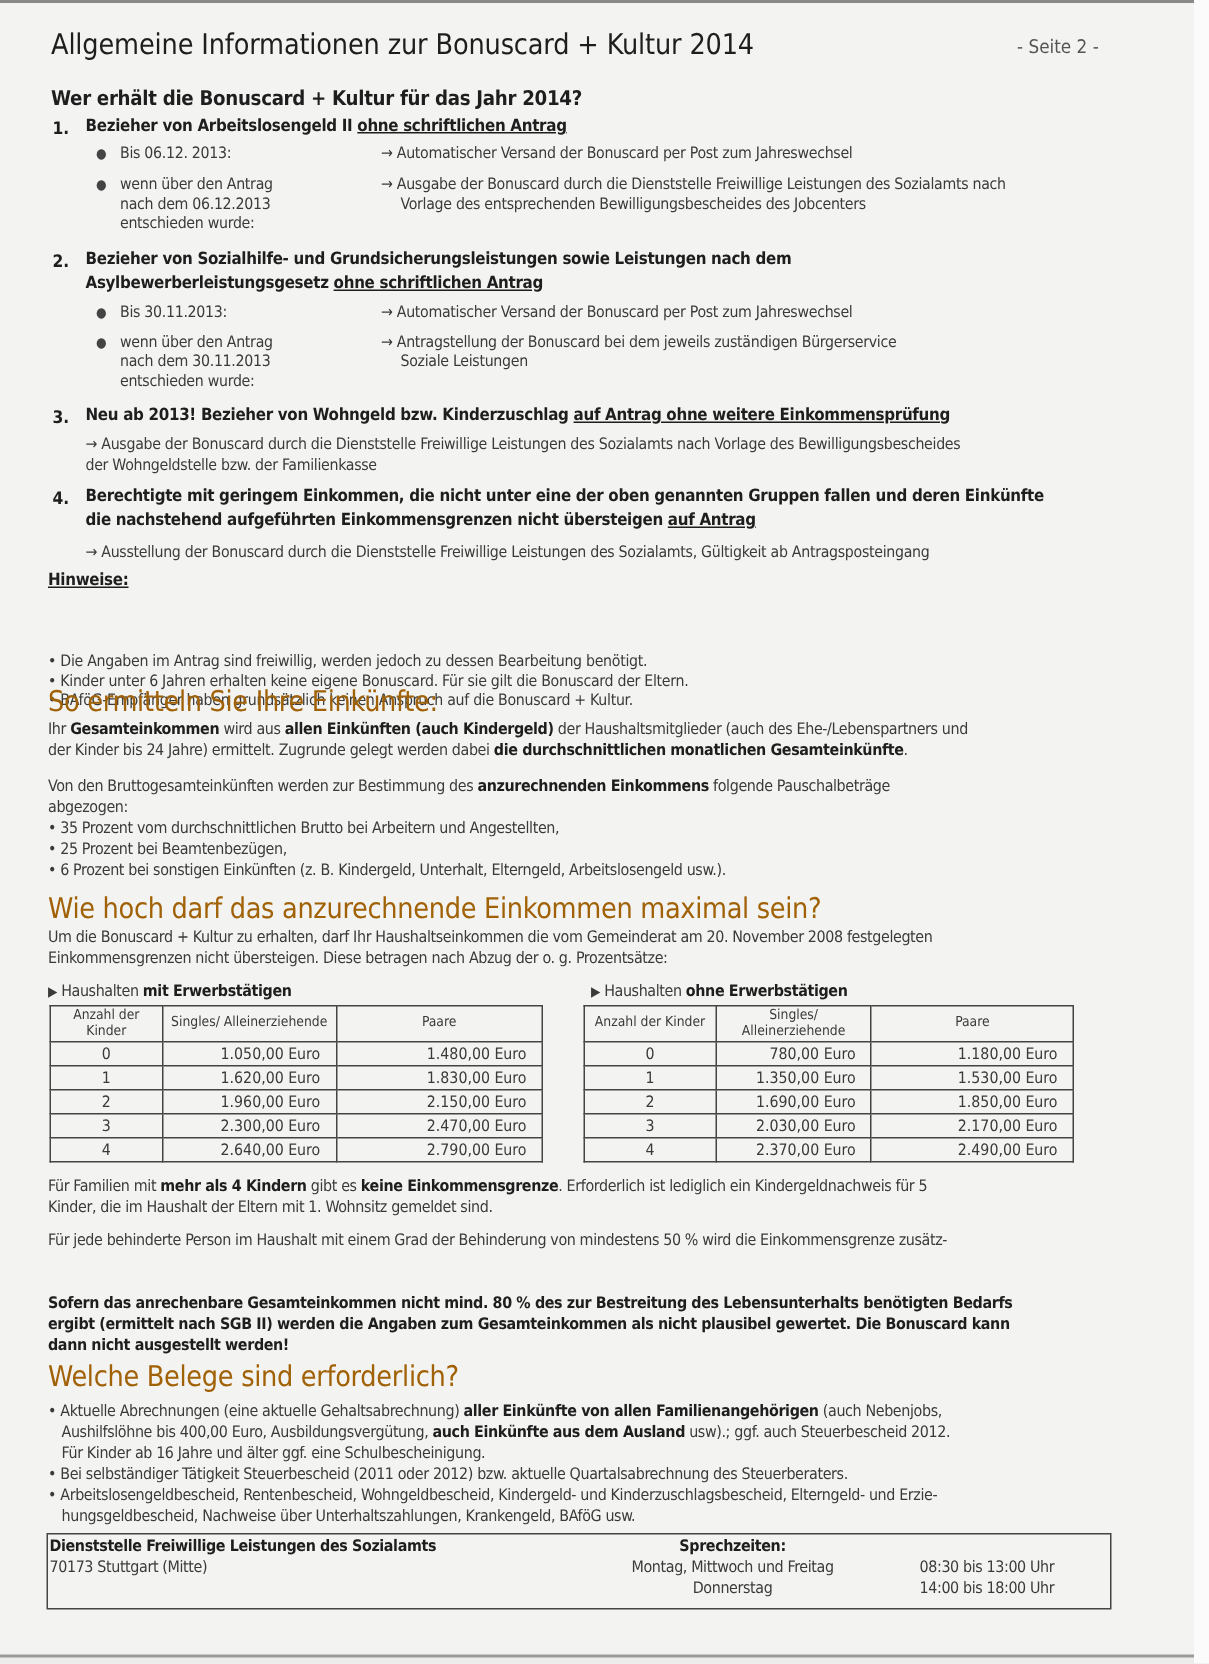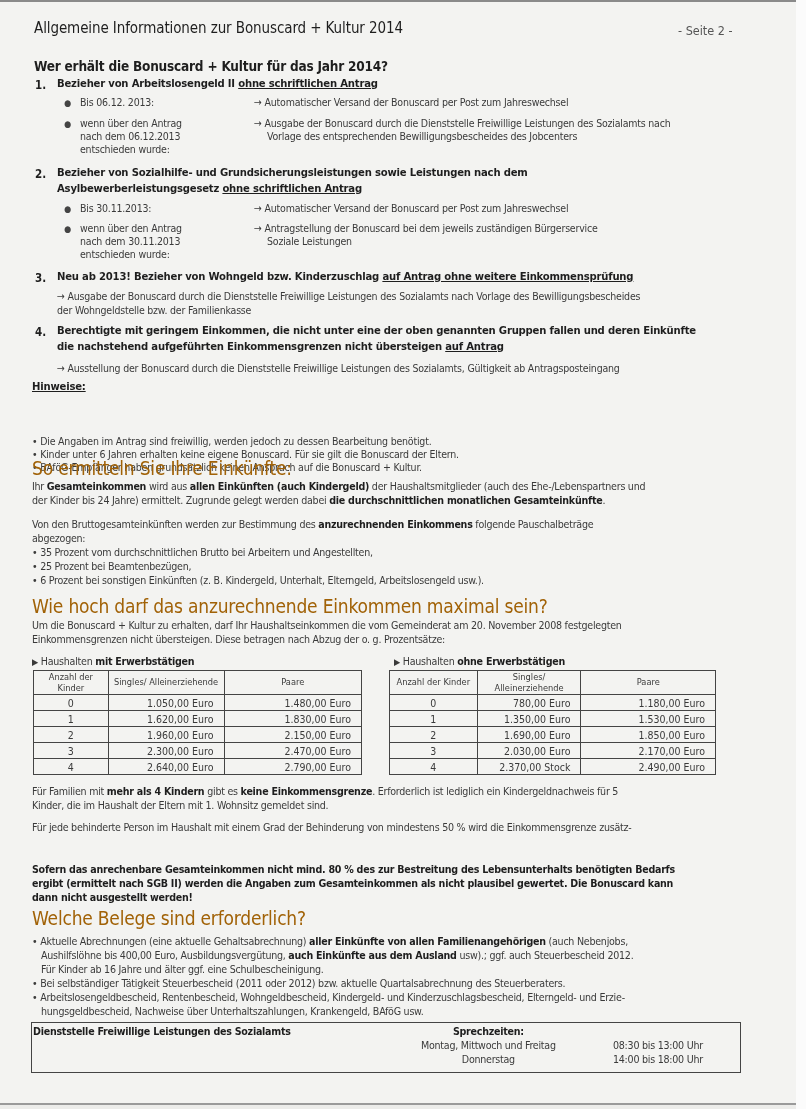--- a/index.html
+++ b/index.html
@@ -11,21 +11,21 @@
   }
   .page {
     position:absolute; left:0; top:0; width:796px; height:1103px;
     background:#f3f3f1;
     border-right:1px solid #bdbdbd;
     border-bottom:2px solid #9a9a9a;
   }
   .rightstrip { position:absolute; left:796px; top:0; width:10px; height:1109px; background:#fbfbfb; }
   .topline { position:absolute; left:0; top:0; width:796px; height:2px; background:#8a8a8a; }
   .abs { position:absolute; white-space:nowrap; }
-  .title { left:34px; top:19px; font-size:15px; color:#1e1e1e; letter-spacing:-0.1px; }
+  .title { left:34px; top:19px; font-size:19px; color:#1e1e1e; letter-spacing:-0.1px; }
   .pagenum { left:678px; top:23px; font-size:12.5px; color:#555; }
   .h2 { font-size:13.5px; font-weight:bold; color:#1e1e1e; letter-spacing:-0.2px; }
   .h2b { font-size:19px; color:#a16207; letter-spacing:-0.2px; }
   .num { font-size:11.5px; font-weight:bold; color:#1e1e1e; }
   .numtext { font-size:11.2px; font-weight:bold; color:#1e1e1e; letter-spacing:-0.2px; line-height:16px; }
   .u { text-decoration:underline; }
   .small { font-size:10.5px; color:#3a3a3a; line-height:13px; letter-spacing:-0.2px; }
   .body { font-size:10.6px; color:#3a3a3a; line-height:14px; letter-spacing:-0.25px; }
   .bold { font-weight:bold; color:#1e1e1e; }
   .bullet { font-size:9px; color:#444; }
@@ -193,21 +193,21 @@
         <td class="val">1.690,00 Euro</td>
         <td class="val">1.850,00 Euro</td>
       </tr>
   <tr>
         <td>3</td>
         <td class="val">2.030,00 Euro</td>
         <td class="val">2.170,00 Euro</td>
       </tr>
   <tr>
         <td>4</td>
-        <td class="val">2.370,00 Stock</td>
+        <td class="val">2.370,00 Euro</td>
         <td class="val">2.490,00 Euro</td>
       </tr>
 </tbody>
   </table>
 
 <div class="abs body" style="left:32px;top:784px;">
   <div><span>Für Familien mit </span><span class="bold">mehr als 4 Kindern</span><span> gibt es </span><span class="bold">keine Einkommensgrenze</span><span>. Erforderlich ist lediglich ein Kindergeldnachweis für 5</span></div>
   <div>Kinder, die im Haushalt der Eltern mit 1. Wohnsitz gemeldet sind.</div>
 </div>
 <div class="abs body" style="left:32px;top:820px;">
@@ -225,20 +225,21 @@
   <div style="padding-left:9px;"><span>Aushilfslöhne bis 400,00 Euro, Ausbildungsvergütung, </span><span class="bold">auch Einkünfte aus dem Ausland</span><span> usw).; ggf. auch Steuerbescheid 2012.</span></div>
   <div style="padding-left:9px;">Für Kinder ab 16 Jahre und älter ggf. eine Schulbescheinigung.</div>
   <div>• <span>Bei selbständiger Tätigkeit Steuerbescheid (2011 oder 2012) bzw. aktuelle Quartalsabrechnung des Steuerberaters.</span></div>
   <div>• <span>Arbeitslosengeldbescheid, Rentenbescheid, Wohngeldbescheid, Kindergeld- und Kinderzuschlagsbescheid, Elterngeld- und Erzie-</span></div>
   <div style="padding-left:9px;">hungsgeldbescheid, Nachweise über Unterhaltszahlungen, Krankengeld, BAföG usw.</div>
 </div>
 
 <div class="footerbox"></div>
 <div class="abs body" style="left:33px;top:1024px;">
   <div class="bold">Dienststelle Freiwillige Leistungen des Sozialamts</div>
+  <div>70173 Stuttgart (Mitte)</div>
 </div>
 <div class="abs body" style="left:421px;top:1024px;text-align:center;">
   <div class="bold">Sprechzeiten:</div>
   <div>Montag, Mittwoch und Freitag</div>
   <div>Donnerstag</div>
 </div>
 <div class="abs body" style="left:613px;top:1038px;">
   <div>08:30 bis 13:00 Uhr</div>
   <div>14:00 bis 18:00 Uhr</div>
 </div>

